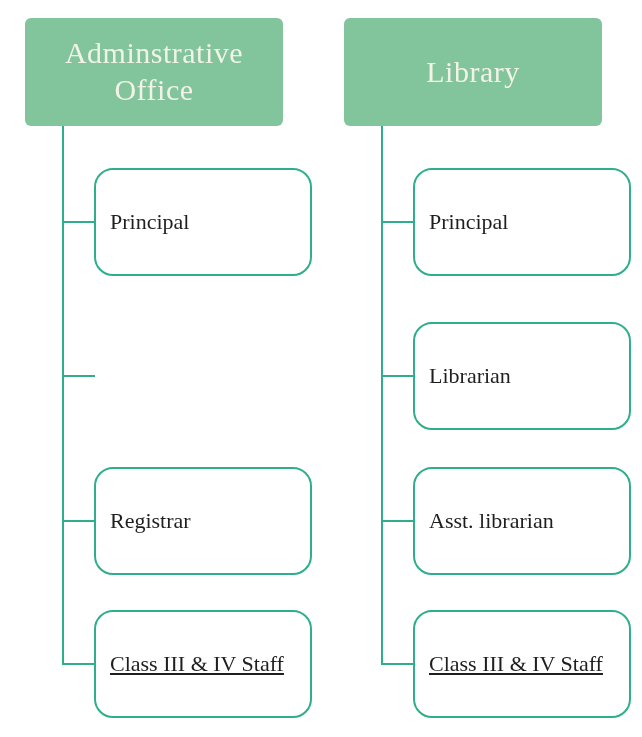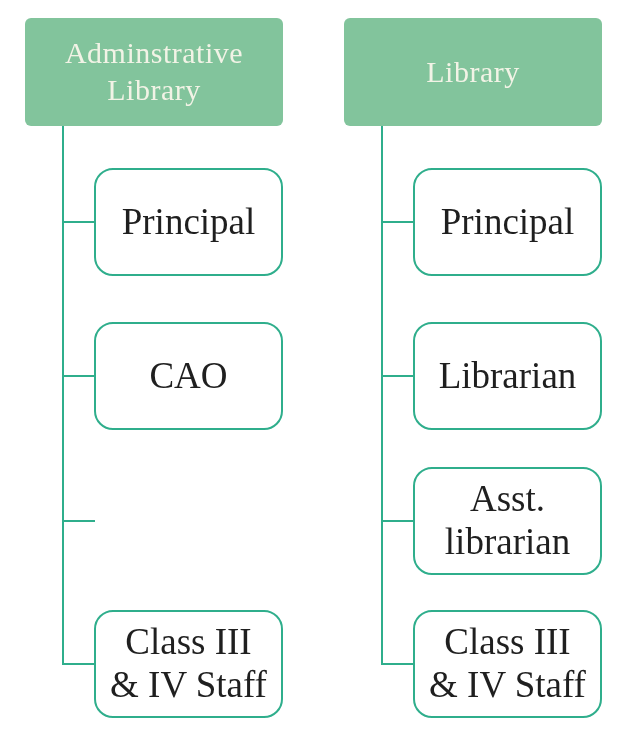--- a/index.html
+++ b/index.html
@@ -60,61 +60,60 @@
     background: var(--line, #2FAE8C);
   }
   .stub-1 { top: 203px; }
   .stub-2 { top: 357px; }
   .stub-3 { top: 502px; }
   .stub-4 { top: 645px; }
 
   .node {
     position: absolute;
     left: 69px;
-    width: 189px;
+    width: 218px;
     height: 108px;
     box-sizing: border-box;
     border: 2px solid var(--line, #2FAE8C);
     border-radius: 19px;
     background: #ffffff;
     display: flex;
     align-items: center;
-    justify-content: center;
     text-align: center;
-    font-size: 37px;
+    font-size: 22px;
     line-height: 1.16;
     color: var(--box-text, #1F1F1F);
     padding: 0 14px;
   }
   .node-1 { top: 150px; }
   .node-2 { top: 304px; }
   .node-3 { top: 449px; }
-  .node-4 { top: 592px; }
+  .node-4 { top: 592px; text-decoration: underline; }
 </style>
 </head>
 <body>
 
 <div class="canvas">
 
   <div class="column col-left">
     <div class="header-box">
-      <span>Adminstrative Library</span>
+      <span>Adminstrative Office</span>
     </div>
 
     <div class="trunk"></div>
     <div class="stub stub-1"></div>
     <div class="stub stub-2"></div>
     <div class="stub stub-3"></div>
     <div class="stub stub-4"></div>
 
     <div class="node node-1">
       <span>Principal</span>
     </div>
-    <div class="node node-2">
-      <span>CAO</span>
+    <div class="node node-3">
+      <span>Registrar</span>
     </div>
     <div class="node node-4">
       <span>Class III &amp; IV Staff</span>
     </div>
   </div>
 
   <div class="column col-right">
     <div class="header-box">
       <span>Library</span>
     </div>

